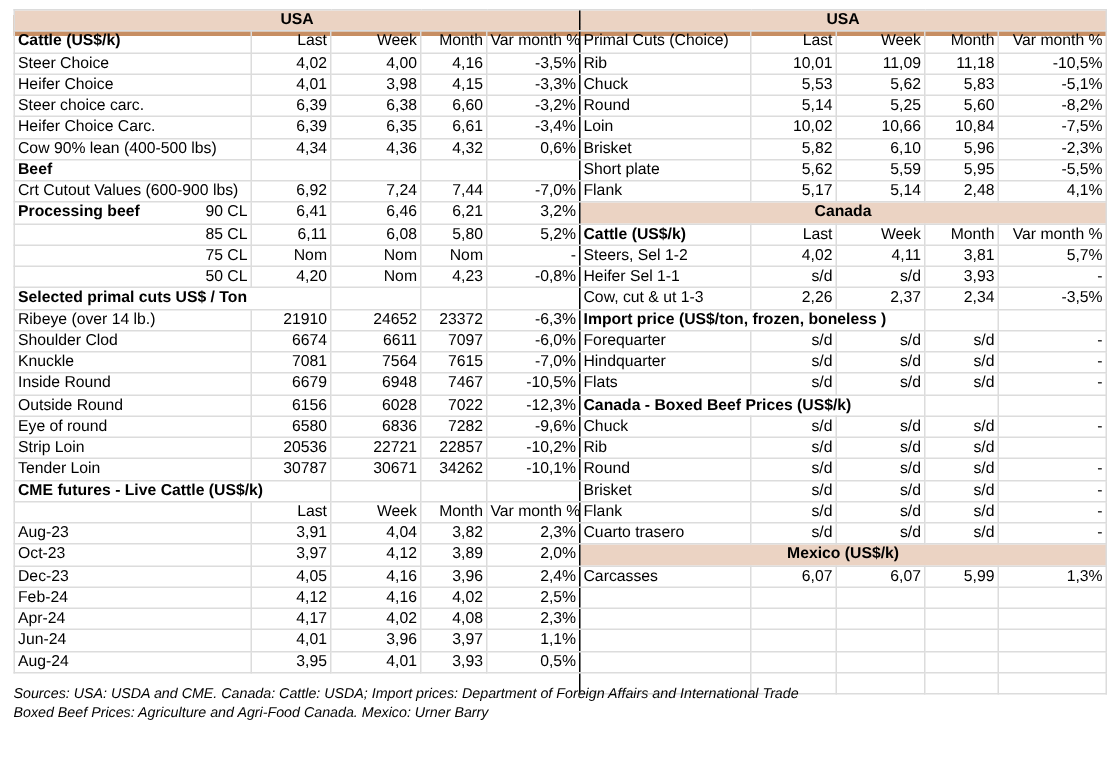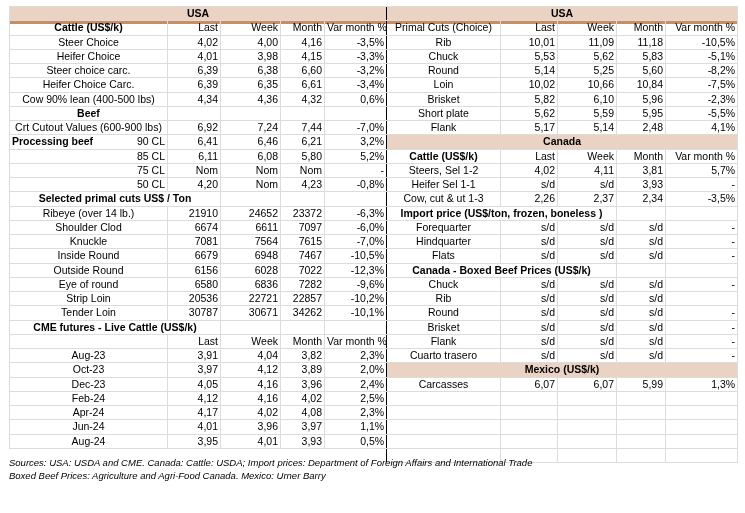--- a/index.html
+++ b/index.html
@@ -23,21 +23,21 @@
   table.mkt td {
     padding:0 2px; border:1px solid var(--grid,#DCDCDC);
     white-space:nowrap; overflow:visible; line-height:13px; vertical-align:middle;
   }
   #tbl-right td:first-child { border-left:1px solid var(--divider,#000); }
 
   td.band {
     background:var(--band-bg,#EBD3C3); font-weight:bold; text-align:center;
     border-color:var(--band-bg,#EBD3C3) var(--grid,#DCDCDC);
   }
-  td.lbl { text-align:center; }
+  td.lbl { text-align:left; }
   td.num { text-align:right; padding-right:3px; }
   .b { font-weight:bold; }
   td.noborder { border-top:none; border-bottom:none; border-right:none; background:#fff; }
   span.subr { float:right; }
   span.subl { float:left; }
 
   .sources {
     position:absolute; left:9px; top:456px; width:730px;
     font-size:9.5px; font-style:italic; line-height:13px; color:#000;
   }

